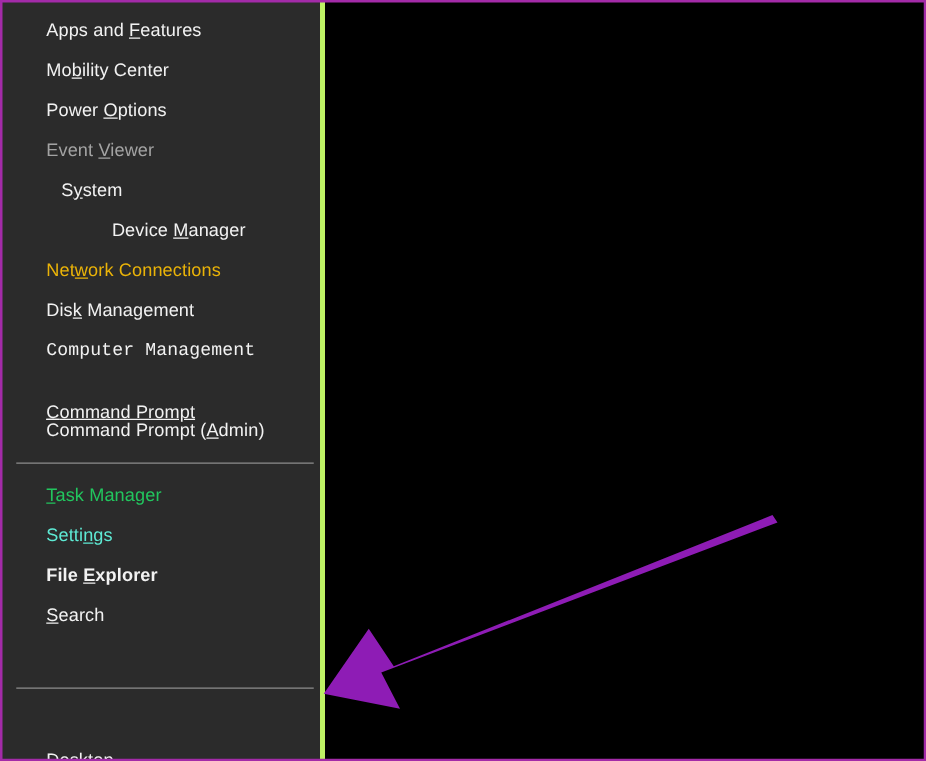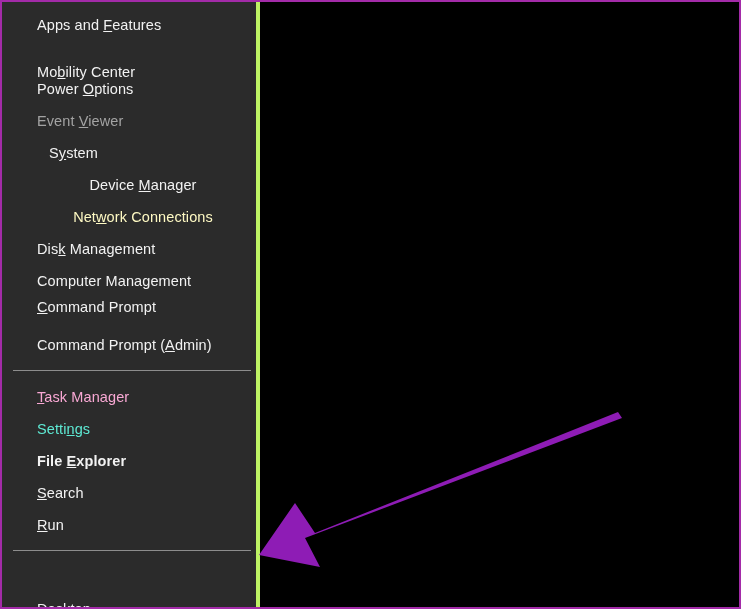--- a/index.html
+++ b/index.html
@@ -127,65 +127,62 @@
 <div id="screen">
 
   <div class="desktop" style="background: rgb(0, 0, 0);"></div>
 
   <div class="menu" style="background: rgb(43, 43, 43);">
     <div class="menu-inner" id="menu-inner">
 
     <div class="menu-item" style="top: 9px; color: rgb(242, 242, 242);">
           <span class="label">Apps and <u>F</u>eatures</span>
         </div>
-        <div class="menu-item" style="top: 56px; color: rgb(242, 242, 242);">
+        <div class="menu-item" style="top: 41px; color: rgb(242, 242, 242);">
           <span class="label">Mo<u>b</u>ility Center</span>
         </div>
         <div class="menu-item" style="top: 73px; color: rgb(242, 242, 242);">
           <span class="label">Power <u>O</u>ptions</span>
         </div>
         <div class="menu-item" style="top: 105px; color: #a3a3a3;">
           <span class="label">Event <u>V</u>iewer</span>
         </div>
         <div class="menu-item" style="top: 137px; color: rgb(242, 242, 242); padding-left: 48px;">
           <span class="label">S<u>y</u>stem</span>
         </div>
         <div class="menu-item" style="top: 169px; color: rgb(242, 242, 242); justify-content: center;">
           <span class="label">Device <u>M</u>anager</span>
         </div>
-        <div class="menu-item" style="top: 201px; color: #fef9c3; justify-content: center;">
+        <div class="menu-item" style="top: 201px; color: #eab308;">
           <span class="label">Net<u>w</u>ork Connections</span>
         </div>
         <div class="menu-item" style="top: 233px; color: rgb(242, 242, 242);">
           <span class="label">Dis<u>k</u> Management</span>
         </div>
-        <div class="menu-item" style="top: 265px; color: rgb(242, 242, 242);">
+        <div class="menu-item" style="top: 265px; color: rgb(242, 242, 242); font-family: Liberation Mono, monospace;">
           <span class="label">Computer Mana<u>g</u>ement</span>
         </div>
-        <div class="menu-item" style="top: 291px; color: rgb(242, 242, 242);">
+        <div class="menu-item" style="top: 314px; color: rgb(242, 242, 242); text-decoration: underline;">
           <span class="label"><u>C</u>ommand Prompt</span>
         </div>
         <div class="menu-item" style="top: 329px; color: rgb(242, 242, 242);">
           <span class="label">Command Prompt (<u>A</u>dmin)</span>
         </div>
         <div class="separator" style="top: 370px; background: rgb(141, 141, 141);"></div>
-        <div class="menu-item" style="top: 381px; color: #f9a8d4;">
+        <div class="menu-item" style="top: 381px; color: #22c55e;">
           <span class="label"><u>T</u>ask Manager</span>
         </div>
         <div class="menu-item" style="top: 413px; color: #5eead4;">
           <span class="label">Setti<u>n</u>gs</span>
         </div>
         <div class="menu-item" style="top: 445px; color: rgb(242, 242, 242); font-weight: bold;">
           <span class="label">File <u>E</u>xplorer</span>
         </div>
         <div class="menu-item" style="top: 477px; color: rgb(242, 242, 242);">
           <span class="label"><u>S</u>earch</span>
-        </div>
-        <div class="menu-item" style="top: 509px; color: rgb(242, 242, 242);">
-          <span class="label"><u>R</u>un</span>
         </div>
         <div class="separator" style="top: 550px; background: rgb(141, 141, 141);"></div>
         <div class="menu-item" style="top: 593px; color: rgb(242, 242, 242);">
           <span class="label"><u>D</u>esktop</span>
         </div>
       </div>
   </div>
 
   <svg class="arrow-svg" viewBox="0 0 385 185" aria-hidden="true">
     <polygon id="arrow-shape" points="363,22 60,143 40,113 4,165 65,177 50,148 367,28" fill="#8e1cb5"></polygon>

